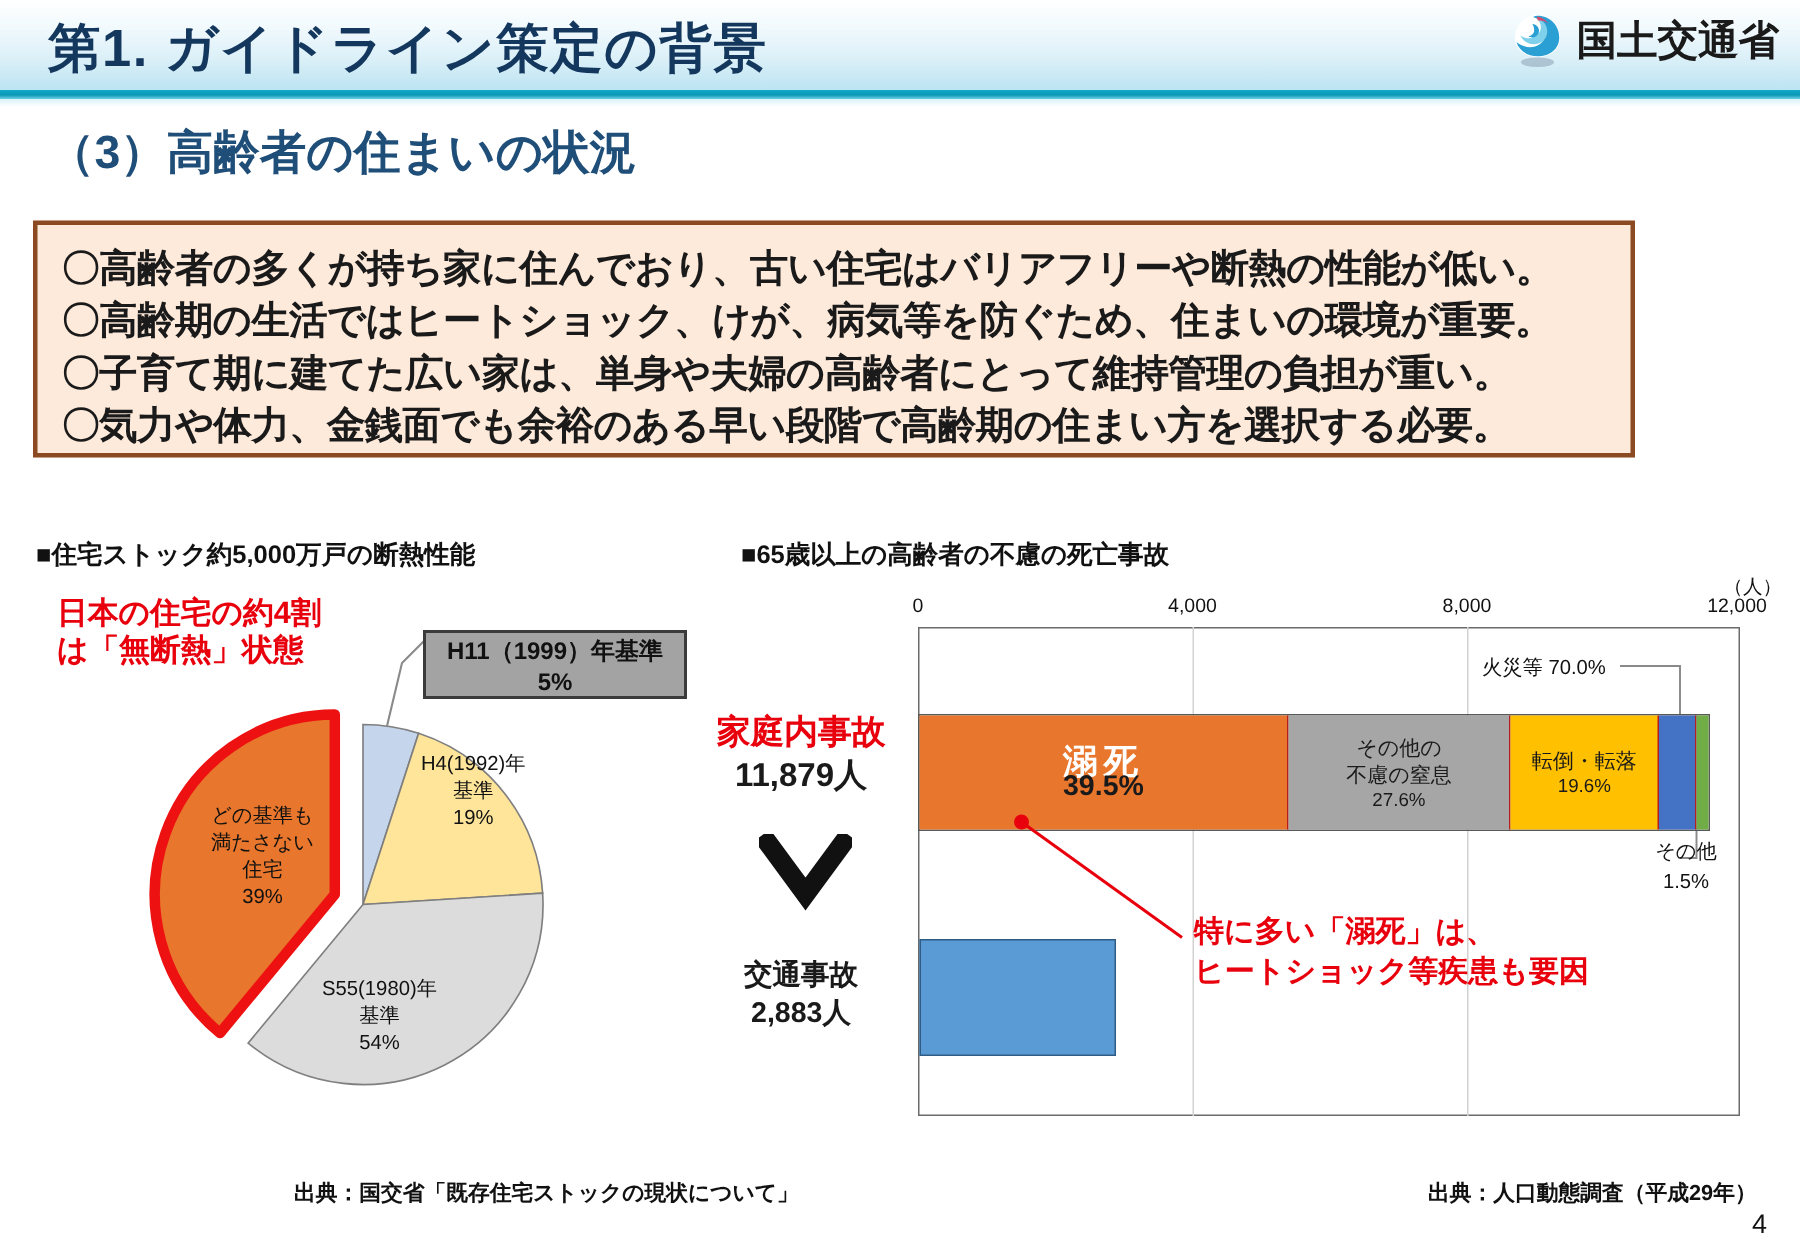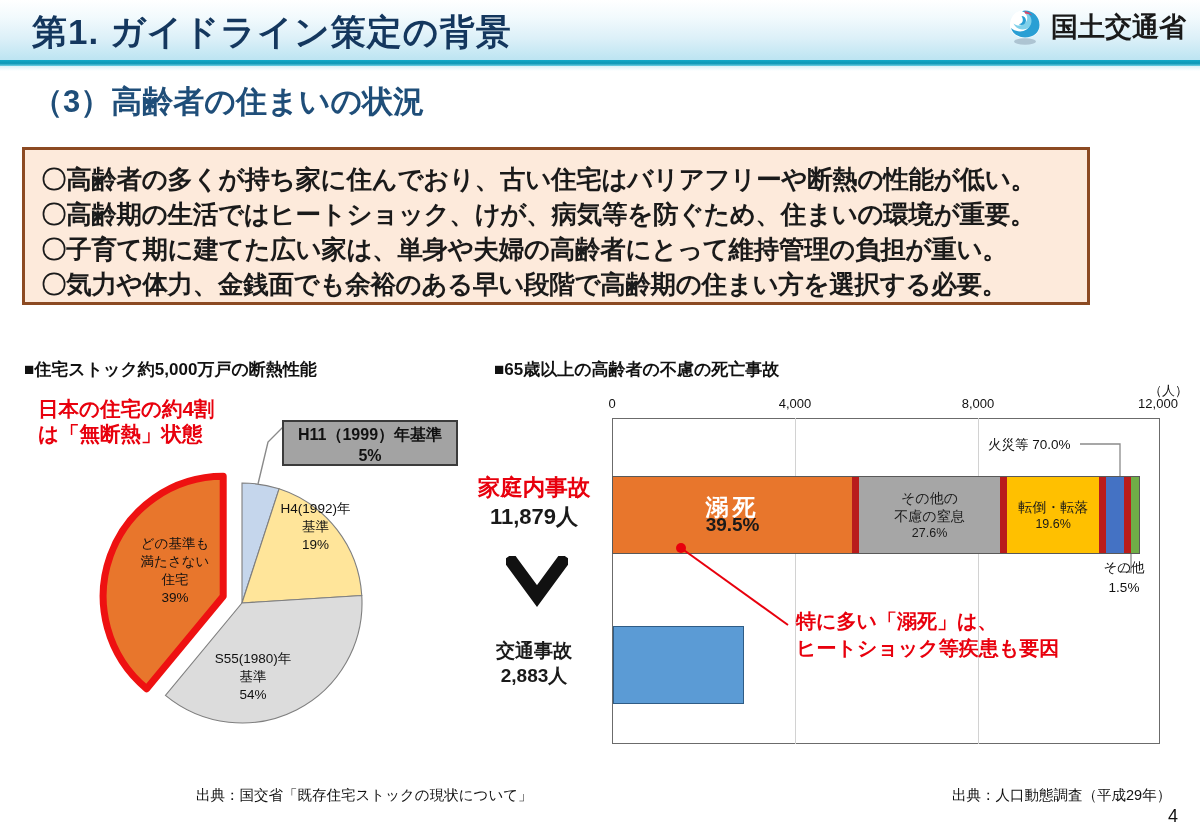--- a/index.html
+++ b/index.html
@@ -193,21 +193,21 @@
     position: absolute;
     left: 132px; top: 88px;
     height: 76px;
     display: flex;
     border: 1px solid #595959;
     box-sizing: content-box;
   }
   .seg {
     height: 100%;
     box-sizing: border-box;
-    border-right: 7px solid #b91c1c;
+    border-right: 1px solid #b91c1c;
     display: flex;
     flex-direction: column;
     align-items: center;
     justify-content: center;
     overflow: hidden;
   }
   .seg:last-child { border-right: none; }
   .seg-name {
     font-size: 15px;
     font-weight: bold;
@@ -281,21 +281,21 @@
     font-weight: bold;
     color: #e8000d;
     line-height: 27px;
     white-space: nowrap;
   }
 
   
   .source {
     position: absolute;
     font-size: 14.5px;
-    font-weight: normal;
+    font-weight: bold;
     color: #111111;
     white-space: nowrap;
   }
   #src-left  { left: 196px; top: 786px; }
   #src-right { left: 952px; top: 786px; }
   .page-num {
     position: absolute;
     right: 22px; top: 806px;
     font-size: 18px;
     color: #111111;

